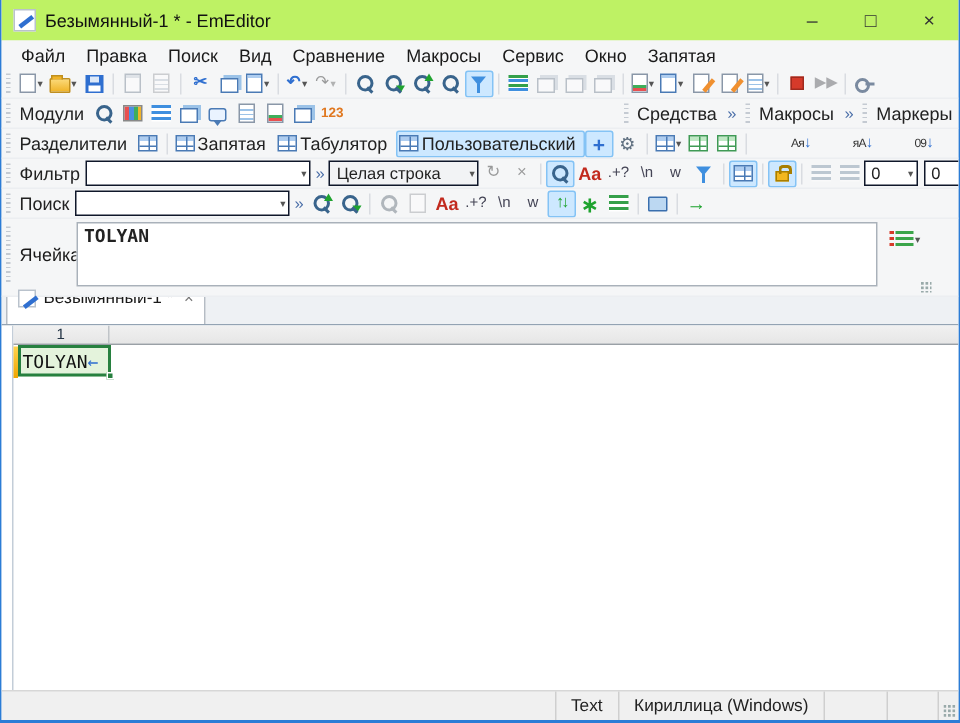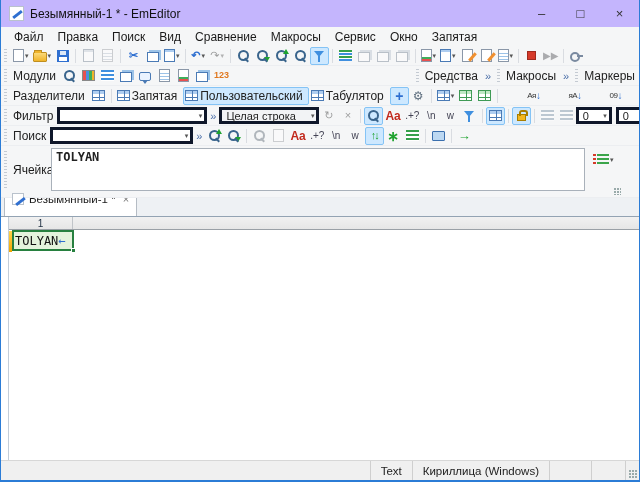--- a/index.html
+++ b/index.html
@@ -1,42 +1,42 @@
 <!DOCTYPE html>
 <html><head>
 <meta charset="utf-8">
 <style>
   html,body{margin:0;padding:0;background:#cfd6dd;}
   *{box-sizing:border-box;}
   .window{width:640px;height:482px;background:#f5f6f7;display:flex;flex-direction:column;
     font-family:"Liberation Sans",sans-serif;font-size:12px;color:#1a1a1a;
     border-left:1px solid #2b7cd6;border-right:1px solid #2b7cd6;border-bottom:2px solid #2b7cd6;overflow:hidden;}
   
-  .titlebar{height:27px;background:#c4b5fd;display:flex;align-items:center;padding-left:8px;gap:6px;flex:none;}
+  .titlebar{height:27px;background:#bef264;display:flex;align-items:center;padding-left:8px;gap:6px;flex:none;}
   .app-icon{width:15px;height:15px;background:#fff;border:1px solid #b9c2cc;position:relative;flex:none;}
   .app-icon::after{content:'';position:absolute;left:2px;top:6px;width:11px;height:3px;background:#2f6fd0;transform:rotate(-38deg);}
   .title-text{font-size:12px;color:#111;}
   .win-controls{margin-left:auto;display:flex;height:100%;}
   .win-btn{width:39px;height:100%;display:flex;align-items:center;justify-content:center;font-size:13px;color:#333;}
   
   .menubar{height:19px;display:flex;align-items:center;background:#f5f6f7;padding-left:6px;flex:none;}
   .menu-item{padding:0 7px;height:100%;display:flex;align-items:center;}
   
   .toolbar{height:20px;display:flex;align-items:center;background:#f5f6f7;border-bottom:1px solid #eceef1;flex:none;position:relative;overflow:hidden;white-space:nowrap;}
   .grip{width:3px;height:13px;margin:0 4px 0 3px;flex:none;
     background:repeating-linear-gradient(180deg,#c4cad2 0 1px,transparent 1px 3px);}
   .tb{height:18px;min-width:19px;padding:0 1px;display:inline-flex;align-items:center;justify-content:center;
     border:1px solid transparent;border-radius:2px;flex:none;position:relative;}
   .tb.on{background:#cde8ff;border-color:#84c3f5;}
   .tb.dis{opacity:.42;filter:grayscale(70%);}
   .tb .dd{font-size:7px;color:#555;margin-left:1px;}
   .sep{width:1px;height:14px;background:#d9dce1;margin:0 3px;flex:none;}
   .tb-label{padding:0 4px 0 2px;color:#222;flex:none;}
   .chev{font-size:11px;color:#4a6ea8;padding:0 3px;flex:none;}
-  .combo{height:17px;background:#fff;border:3px solid #0f172a;display:inline-flex;align-items:center;
+  .combo{height:17px;background:#fff;border:1px solid #0f172a;display:inline-flex;align-items:center;
     padding:0 2px 0 4px;flex:none;font-size:11px;color:#222;}
   .combo .dd{margin-left:auto;font-size:7px;color:#555;padding-left:4px;}
   .combo.gray{background:#f2f3f5;}
   .combo input{border:none;outline:none;width:100%;height:100%;font:inherit;background:transparent;padding:0;}
   
   .ig{display:inline-flex;align-items:center;justify-content:center;font-size:11px;line-height:1;}
   .ic-page{width:11px;height:13px;background:#fff;border:1px solid #8a97a8;position:relative;}
   .ic-page.blue{border-color:#4a7ab5;box-shadow:inset 0 2px 0 #aecdf0;}
   .ic-page.lines{background:linear-gradient(#fff 0 3px,#9cc3e8 3px 4px,#fff 4px 6px,#9cc3e8 6px 7px,#fff 7px 9px,#9cc3e8 9px 10px,#fff 10px);}
   .ic-page.chart{background:linear-gradient(#fff 0 7px,#3fae5a 7px 9px,#e85050 9px 11px,#fff 11px);}
@@ -294,27 +294,27 @@
     <span class="grip"></span>
     <span class="tb-label">Разделители</span>
     <span class="tb">
         <span class="ic-grid"></span>
       </span>
     <span class="sep"></span>
     <span class="tb">
         <span class="ic-grid"></span>
         <span class="tb-label">Запятая</span>
       </span>
+    <span class="tb">
+        <span class="ic-grid"></span>
+        <span class="tb-label">Табулятор</span>
+      </span>
     <span class="tb on">
         <span class="ic-grid"></span>
         <span class="tb-label">Пользовательский</span>
-      </span>
-    <span class="tb">
-        <span class="ic-grid"></span>
-        <span class="tb-label">Табулятор</span>
       </span>
     <span class="tb on">
         <span class="ig t-blue" style="font-size:14px;">+</span>
       </span>
     <span class="tb">
         <span class="ig ic-gear">⚙</span>
       </span>
     <span class="sep"></span>
     <span class="tb">
         <span class="ic-grid"></span>

